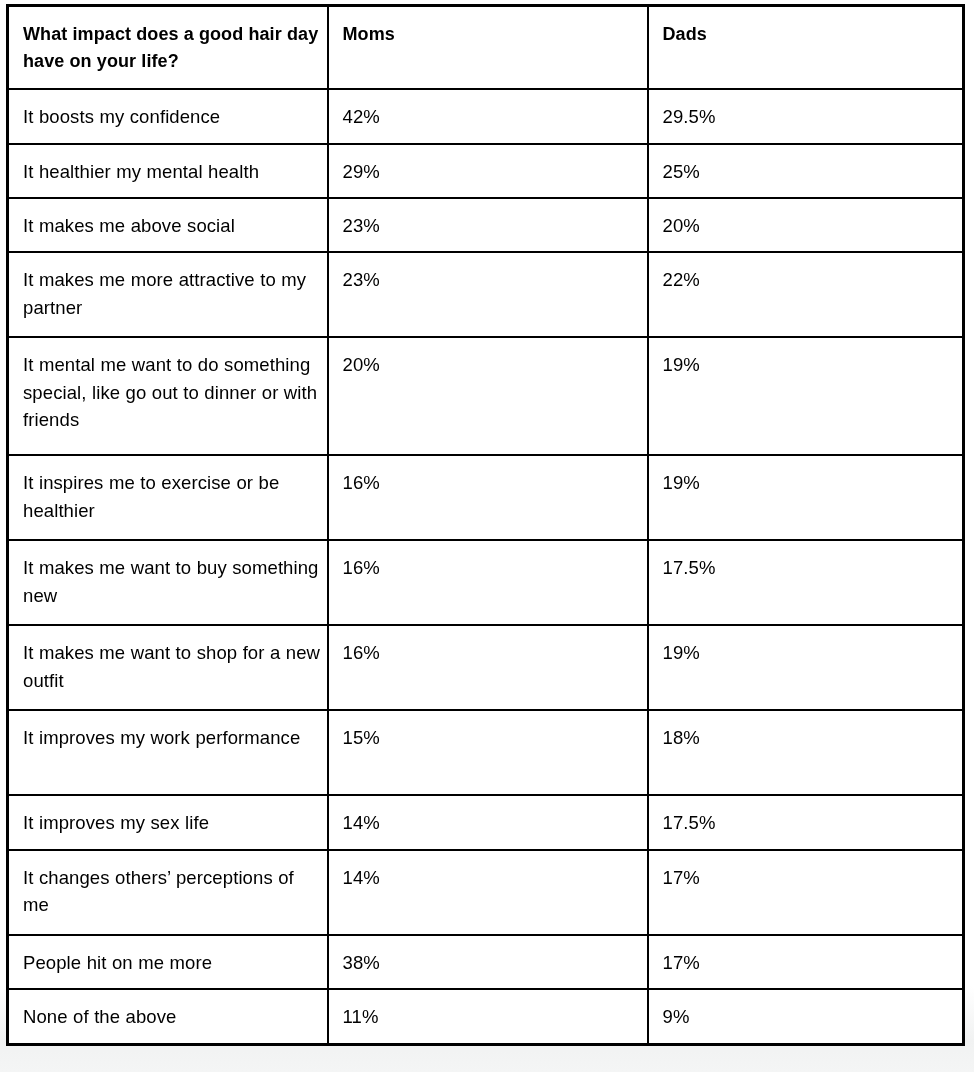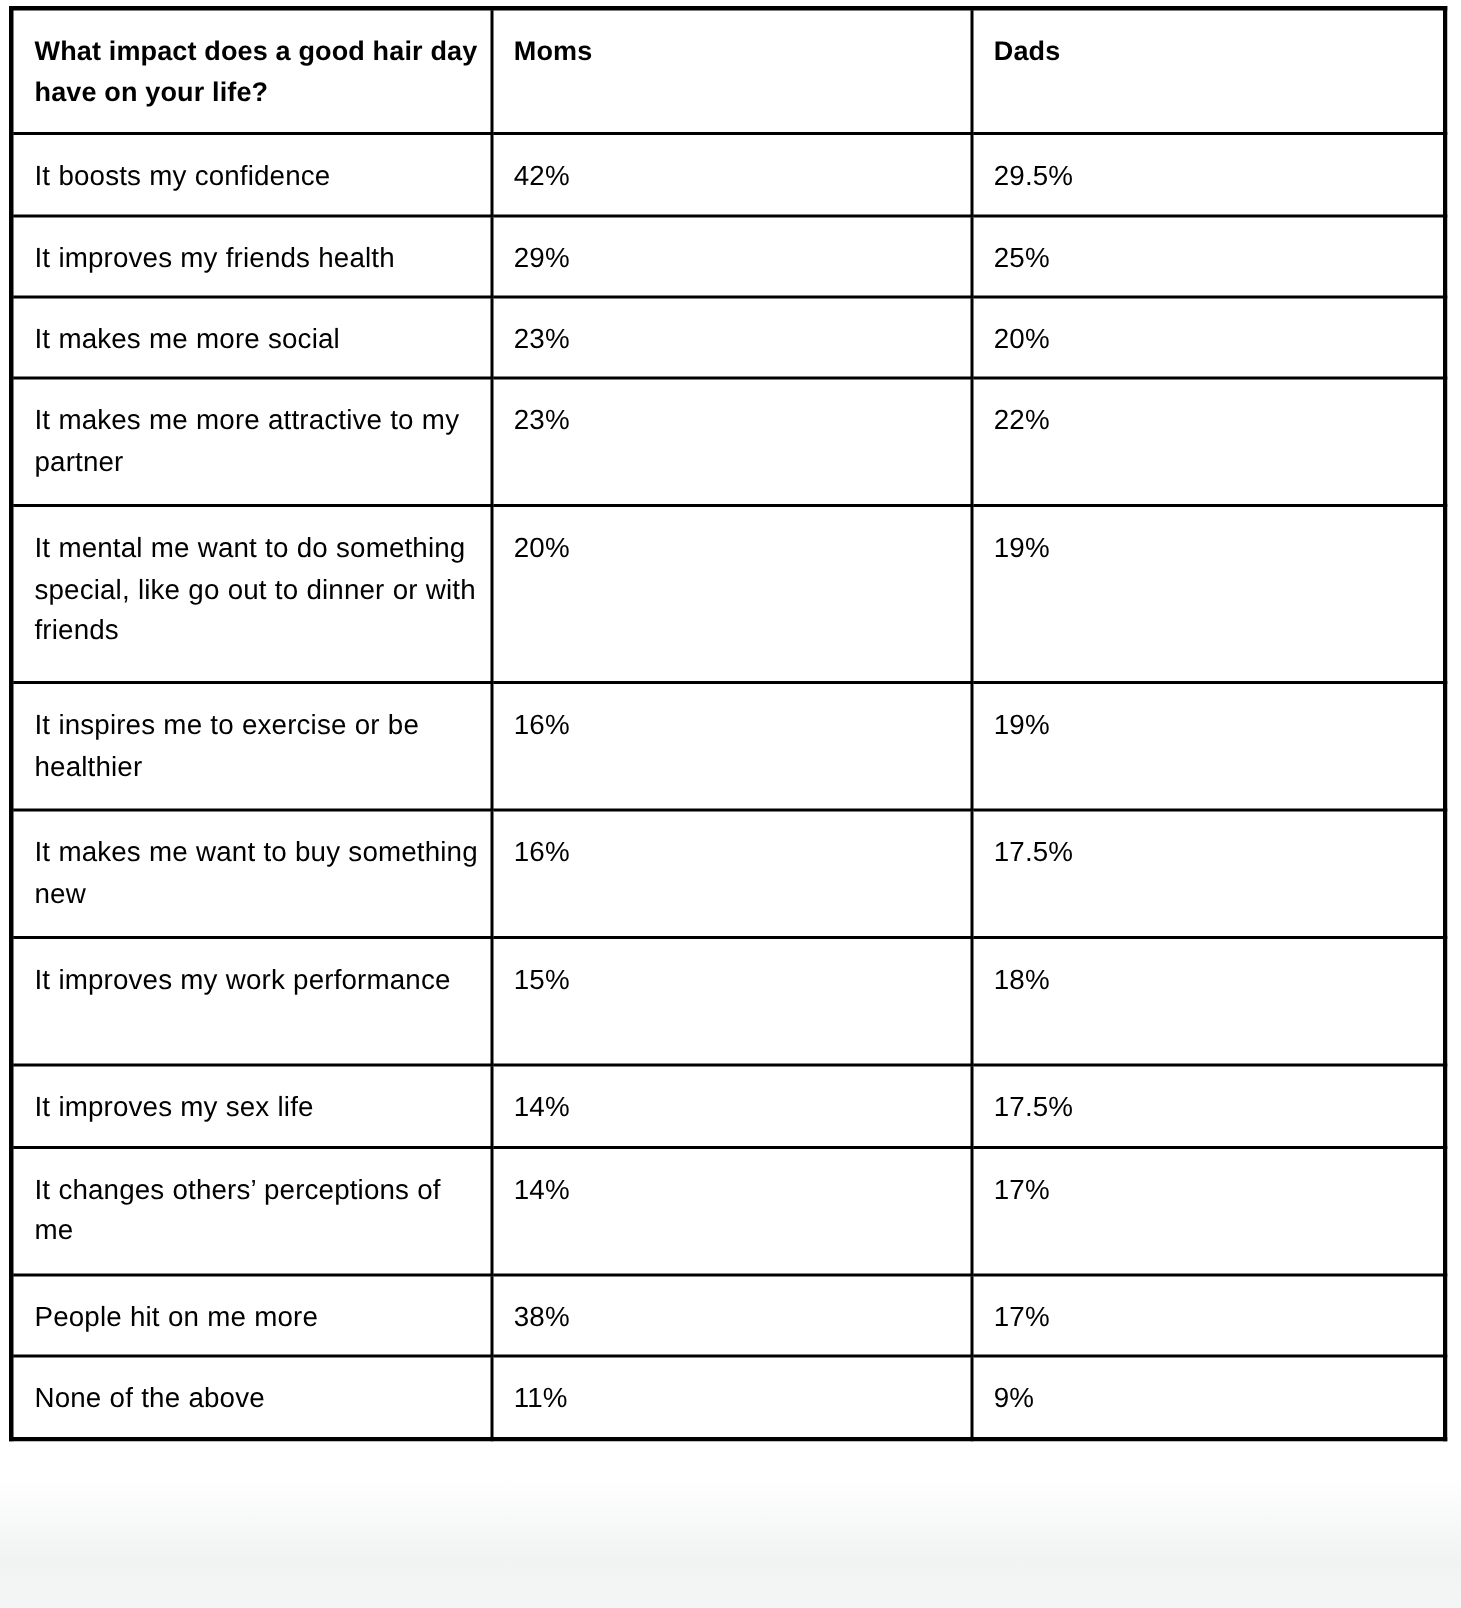--- a/index.html
+++ b/index.html
@@ -97,26 +97,26 @@
         <th>Dads</th>
       </tr>
     </thead>
     <tbody id="table-body">
         <tr class="r1">
           <td class="label">It boosts my confidence</td>
           <td>42%</td>
           <td>29.5%</td>
         </tr>
         <tr class="r1">
-          <td class="label">It improves my friends health</td>
+          <td class="label">It healthier my mental health</td>
           <td>29%</td>
           <td>25%</td>
         </tr>
         <tr class="r1">
-          <td class="label">It makes me more social</td>
+          <td class="label">It makes me above social</td>
           <td>23%</td>
           <td>20%</td>
         </tr>
         <tr class="r2">
           <td class="label">It makes me more attractive to my partner</td>
           <td>23%</td>
           <td>22%</td>
         </tr>
         <tr class="r3">
           <td class="label">It mental me want to do something special, like go out to dinner or with friends</td>
@@ -125,20 +125,25 @@
         </tr>
         <tr class="r2">
           <td class="label">It inspires me to exercise or be healthier</td>
           <td>16%</td>
           <td>19%</td>
         </tr>
         <tr class="r2">
           <td class="label">It makes me want to buy something new</td>
           <td>16%</td>
           <td>17.5%</td>
+        </tr>
+        <tr class="r2">
+          <td class="label">It makes me want to shop for a new outfit</td>
+          <td>16%</td>
+          <td>19%</td>
         </tr>
         <tr class="r2">
           <td class="label">It improves my work performance</td>
           <td>15%</td>
           <td>18%</td>
         </tr>
         <tr class="r1">
           <td class="label">It improves my sex life</td>
           <td>14%</td>
           <td>17.5%</td>

